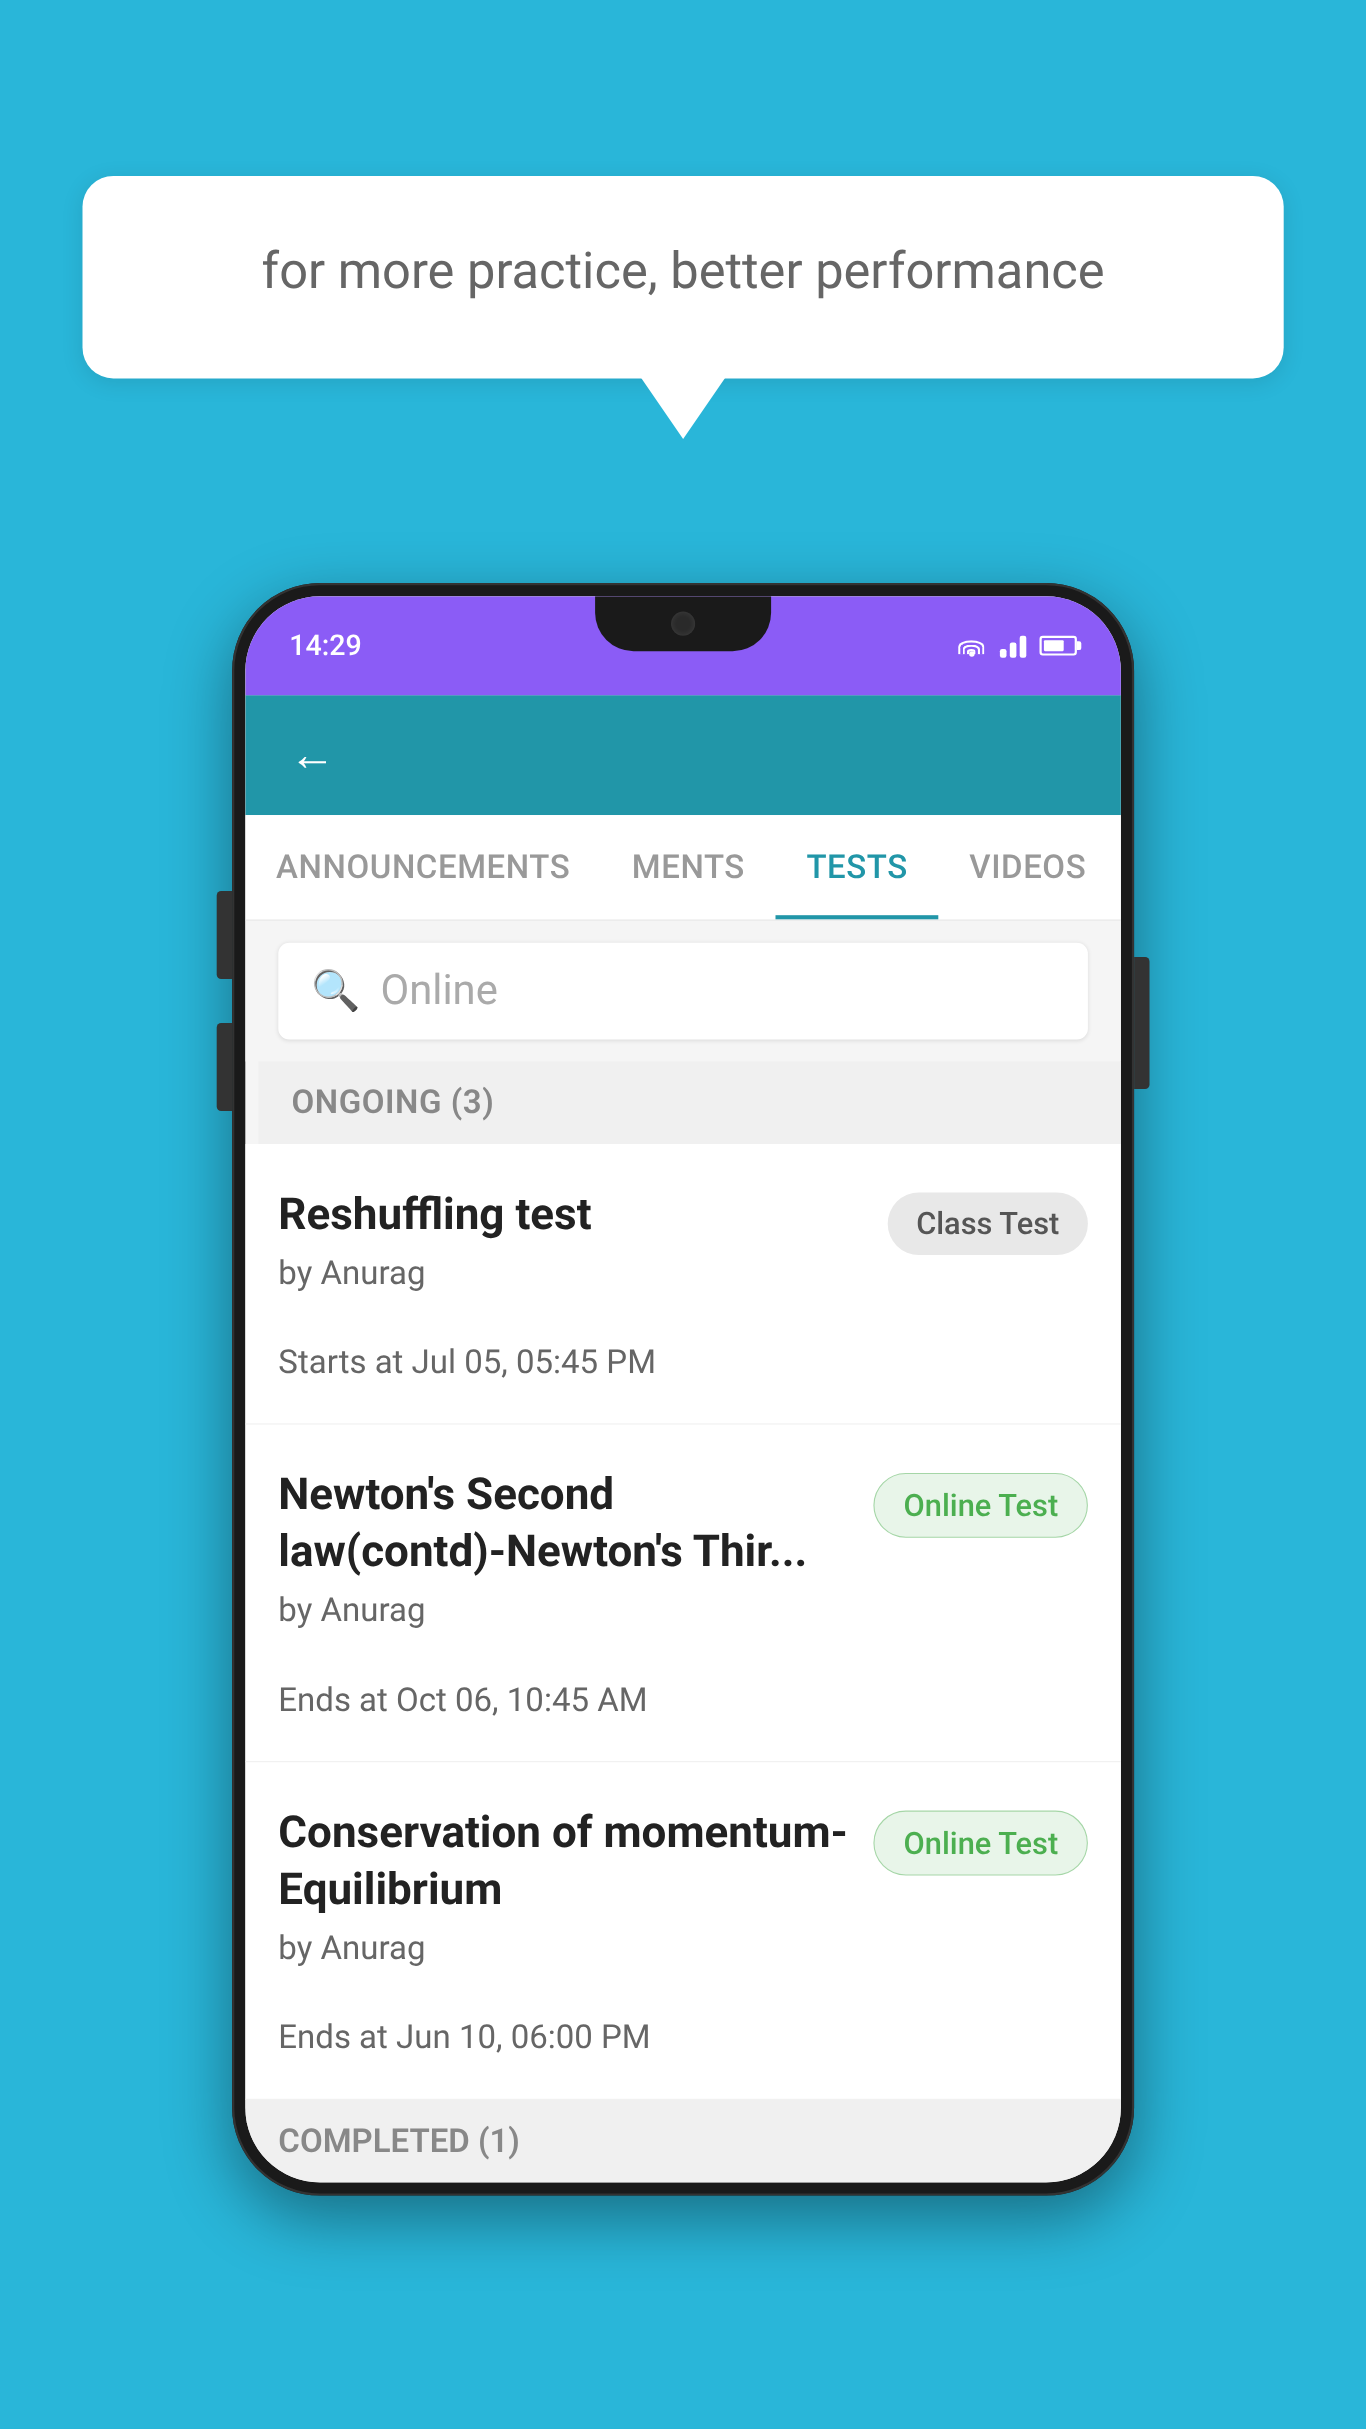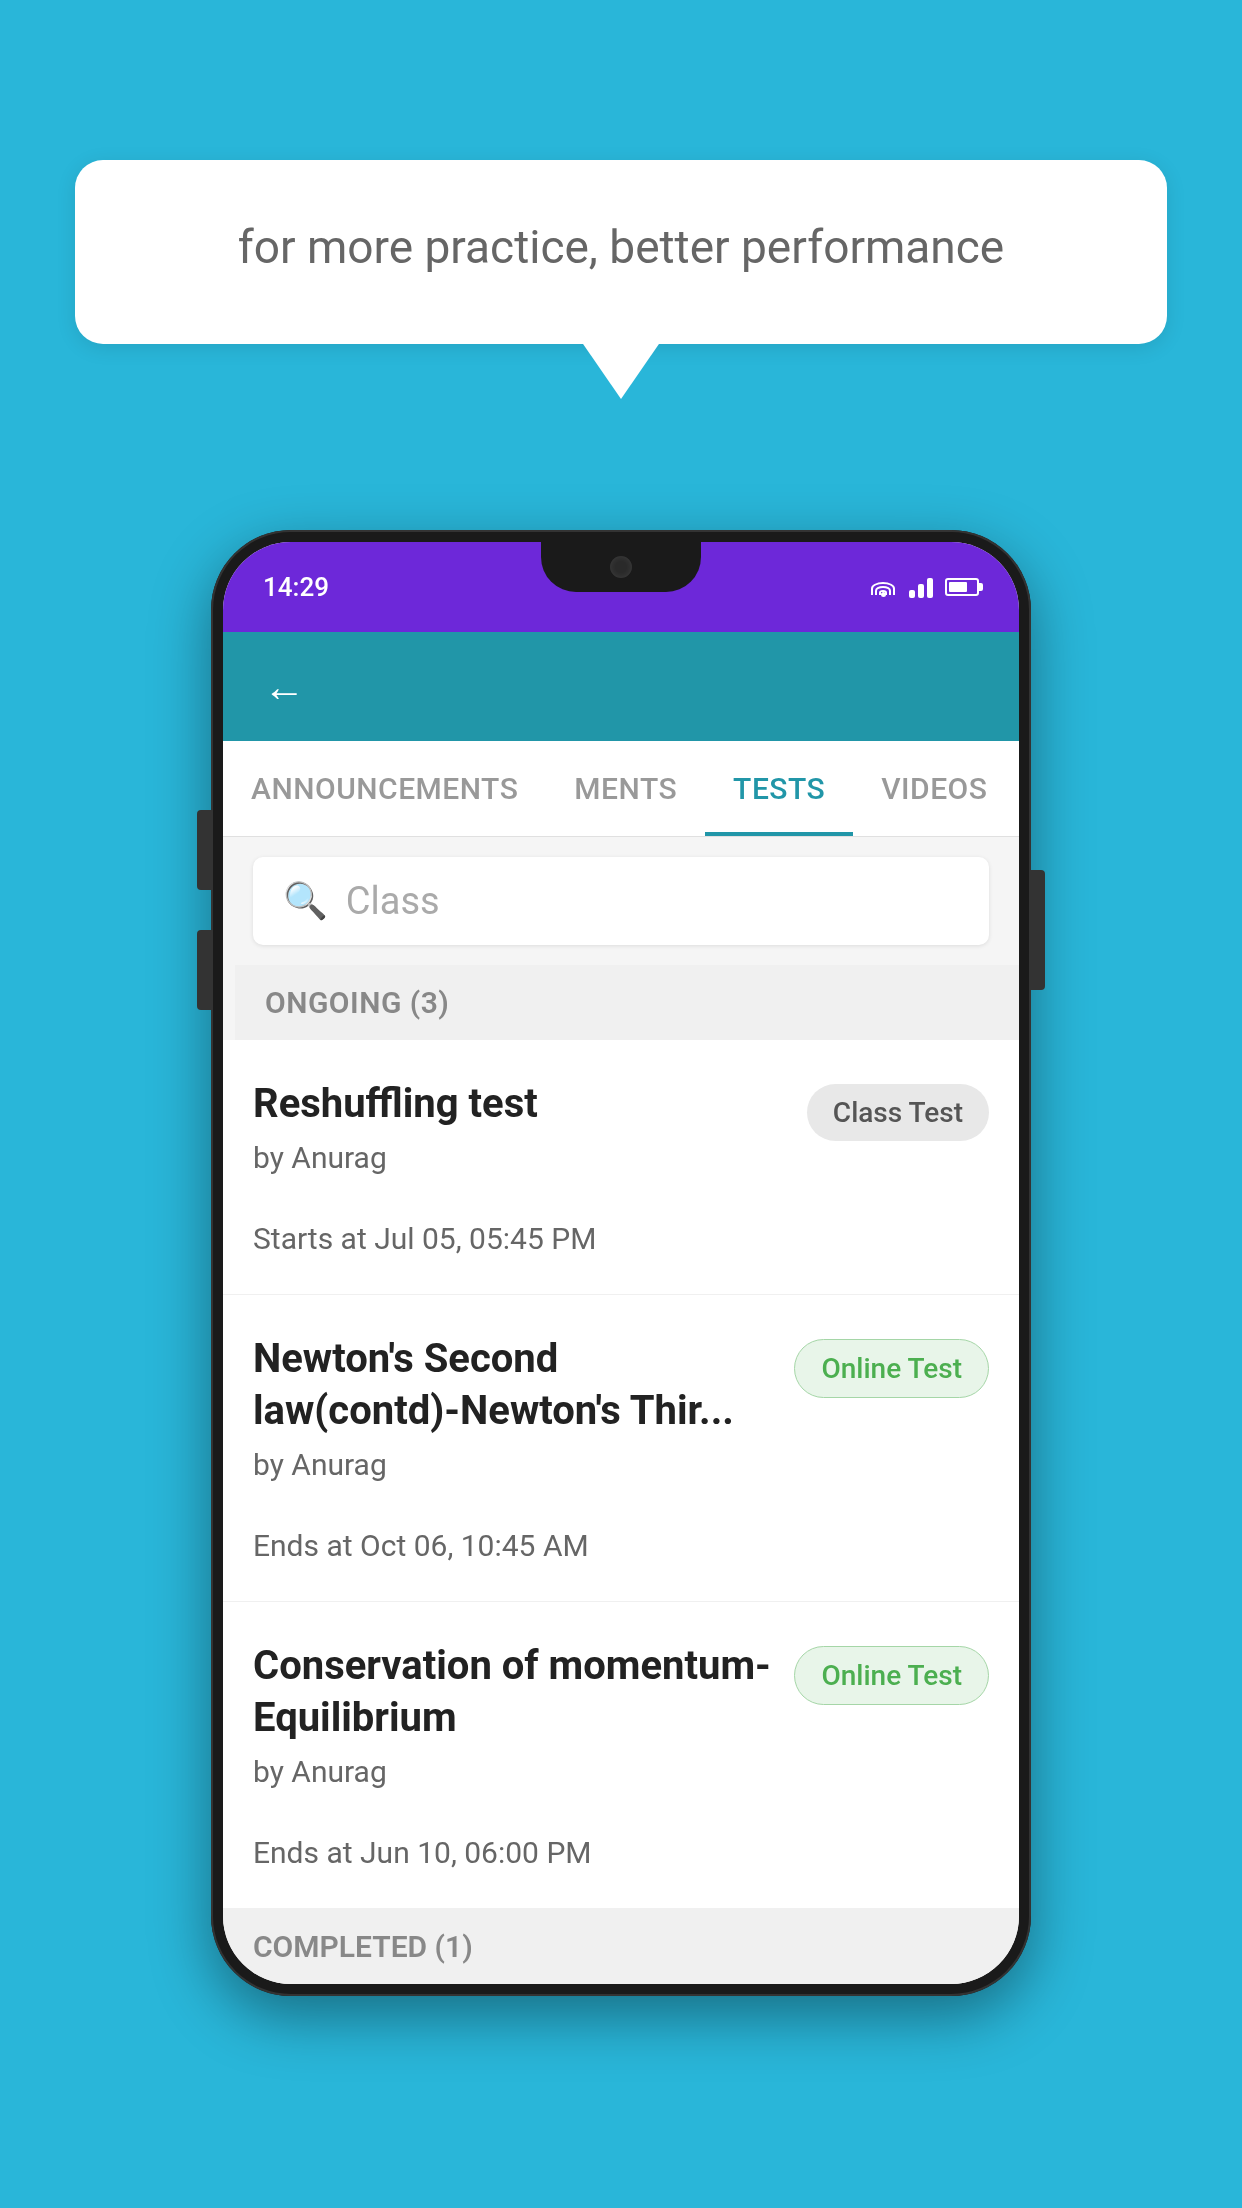--- a/index.html
+++ b/index.html
@@ -101,21 +101,21 @@
 
     .phone-screen {
       background: #f5f5f5;
       border-radius: 68px;
       overflow: hidden;
       position: relative;
     }
 
     
     .phone-notch-bar {
-      background: #6d28d9;
+      background: #8b5cf6;
       height: 90px;
       position: relative;
       display: flex;
       align-items: center;
       padding: 0 40px;
     }
 
     .phone-notch {
       position: absolute;
       top: 0;
@@ -440,21 +440,21 @@
       <div class="tabs-bar">
         <div class="tab-item">ANNOUNCEMENTS</div>
         <div class="tab-item">MENTS</div>
         <div class="tab-item active">TESTS</div>
         <div class="tab-item">VIDEOS</div>
       </div>
 
       <div class="search-container">
         <div class="search-bar">
           <span class="search-icon">🔍</span>
-          <span class="search-placeholder">Class</span>
+          <span class="search-placeholder">Online</span>
         </div>
       </div>
 
       <div class="section-header">ONGOING (3)</div>
 
       <div class="test-list">
 
         <div class="test-item">
           <div class="test-info">
             <div class="test-name">Reshuffling test</div>

